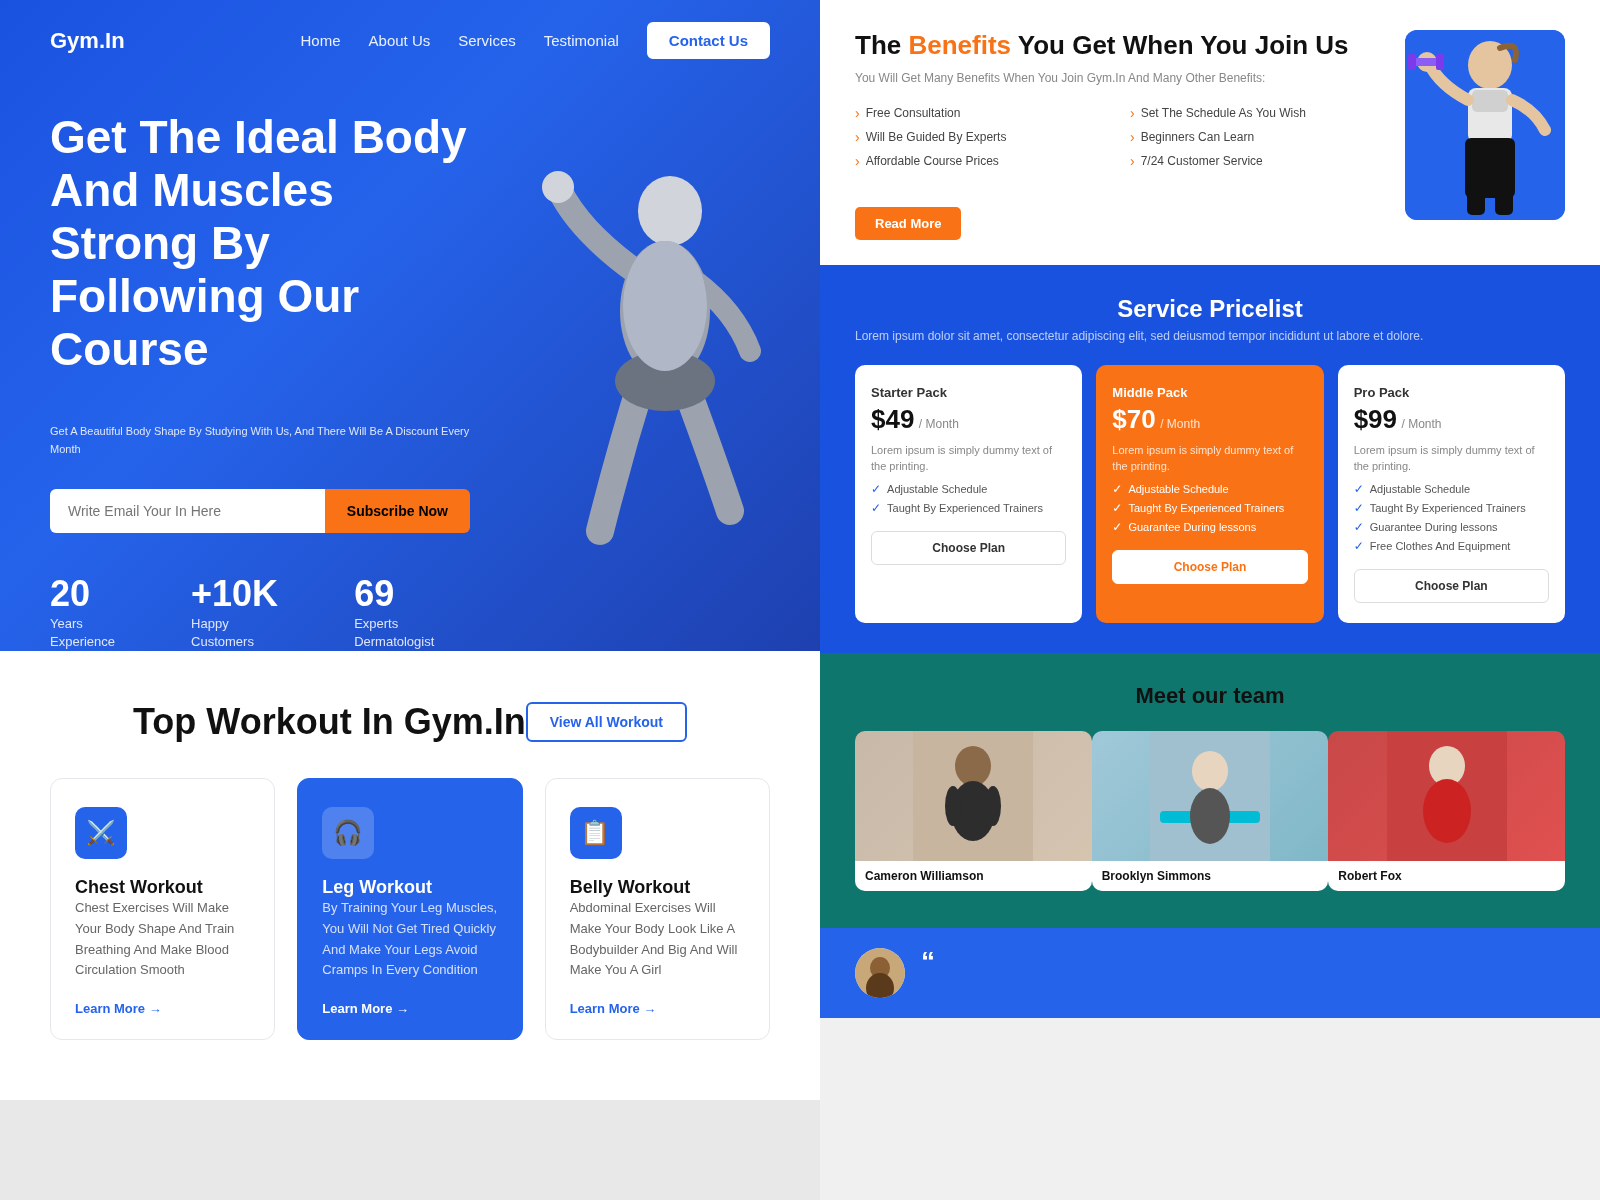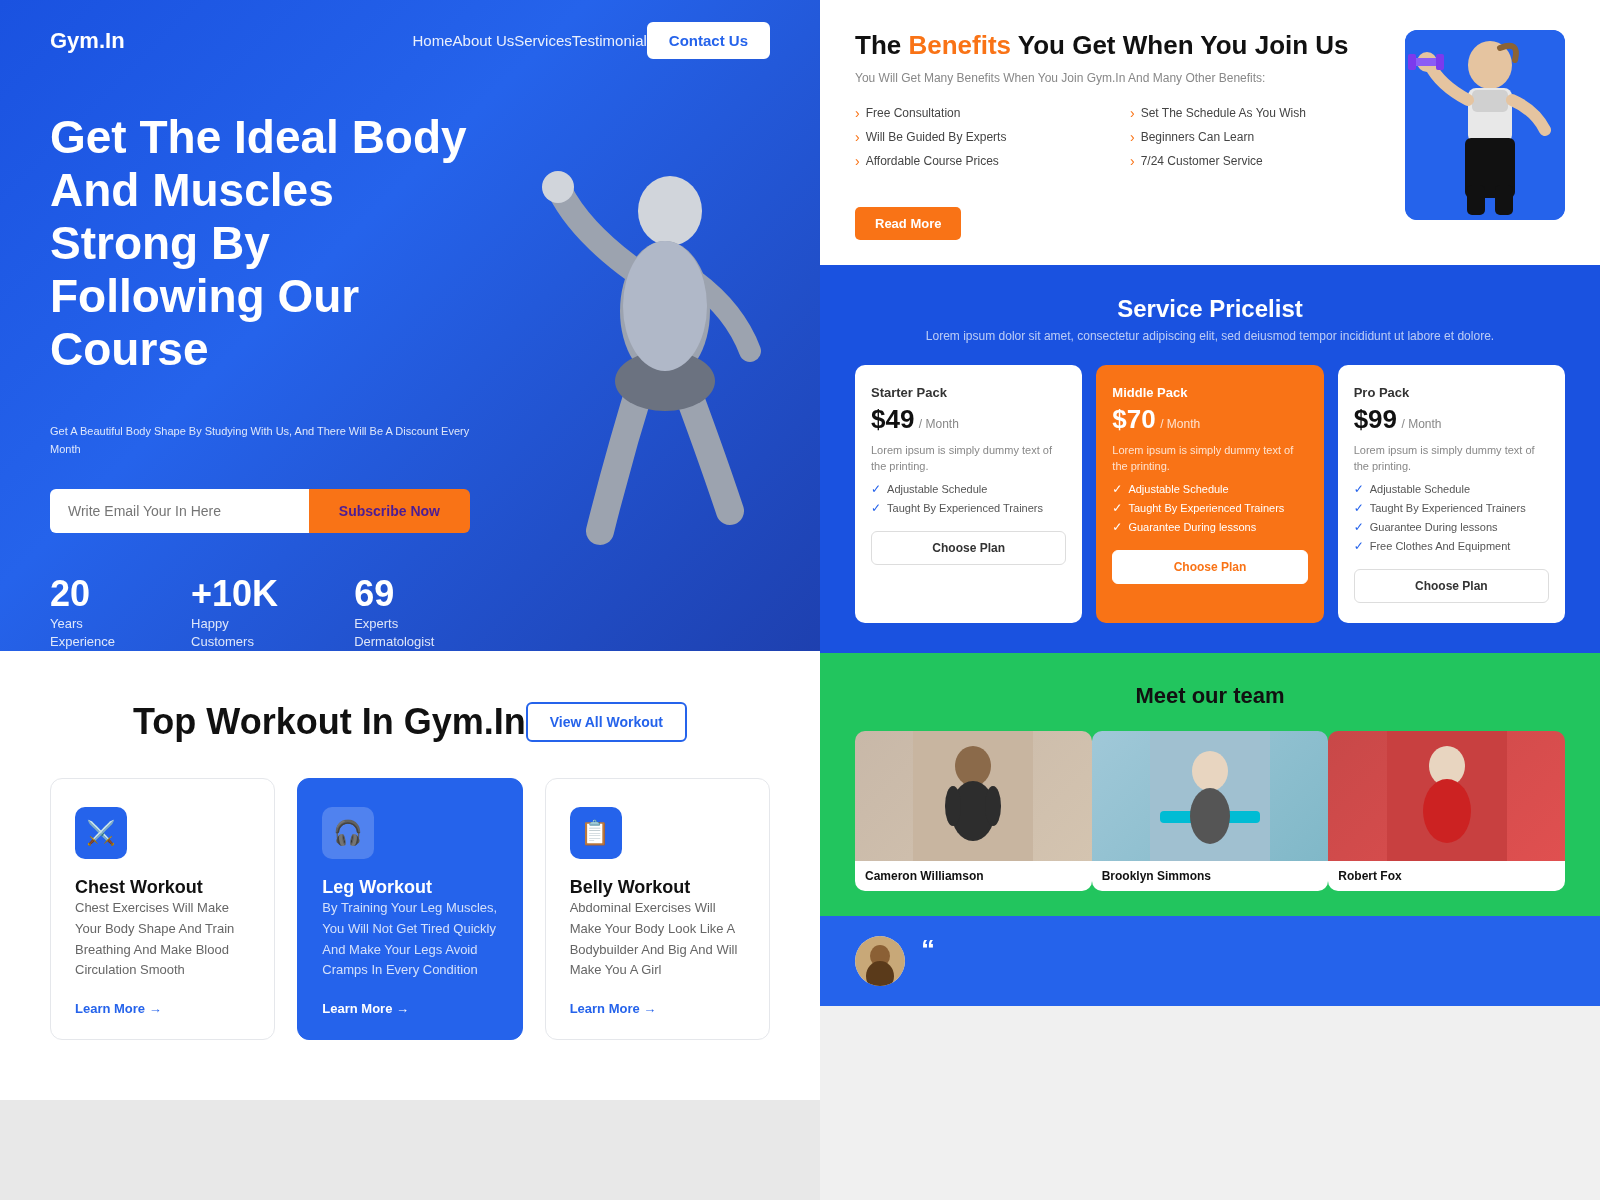--- a/index.html
+++ b/index.html
@@ -7,29 +7,29 @@
 
     .page-wrapper { display: flex; gap: 0; width: 1600px; min-height: 1200px; }
 
     
     .left-section { width: 820px; flex-shrink: 0; }
 
     
     .hero { background: linear-gradient(135deg, #1a52e0 0%, #2563eb 40%, #1e40af 100%); min-height: 570px; position: relative; overflow: hidden; padding: 0 50px; }
     .nav { display: flex; align-items: center; justify-content: space-between; padding: 22px 0; }
     .nav-logo { color: white; font-size: 22px; font-weight: 700; }
-    .nav-links { display: flex; align-items: center; }
+    .nav-links { display: flex; align-items: center; gap: 28px; }
     .nav-link { color: white; font-size: 15px; text-decoration: none; opacity: 0.9; }
     .nav-contact-btn { background: white; color: #2563eb; border: 2px solid white; border-radius: 6px; padding: 8px 20px; font-size: 15px; font-weight: 600; cursor: pointer; }
     .hero-content { padding-top: 30px; max-width: 420px; }
     .hero-title { color: white; font-size: 46px; font-weight: 800; line-height: 1.15; margin-bottom: 18px; }
     .hero-subtitle { color: rgba(255,255,255,0.85); font-size: 11px; line-height: 1.6; margin-bottom: 30px; margin-top: 48px; }
     .hero-email-form { display: flex; gap: 0; margin-bottom: 40px; }
     .hero-email-input { flex: 1; padding: 14px 18px; border: none; border-radius: 6px 0 0 6px; font-size: 14px; color: #888; outline: none; }
-    .hero-subscribe-btn { background: #f97316; color: #4c1d95; border: none; padding: 14px 30px; border-radius: 0 6px 6px 0; font-size: 14px; font-weight: 600; cursor: pointer; white-space: nowrap; }
+    .hero-subscribe-btn { background: #f97316; color: #000000; border: none; padding: 14px 22px; border-radius: 0 6px 6px 0; font-size: 14px; font-weight: 600; cursor: pointer; white-space: nowrap; }
     .hero-stats { display: flex; gap: 76px; margin-top: 14px; }
     .stat-item { color: white; }
     .stat-number { font-size: 36px; font-weight: 800; }
     .stat-label { font-size: 13px; opacity: 0.85; line-height: 1.4; }
     .hero-athlete-placeholder { position: absolute; right: 30px; bottom: 0; width: 320px; height: 520px; display: flex; align-items: flex-end; justify-content: center; }
     .athlete-svg { width: 300px; height: 500px; }
 
     
     .workout-section { background: white; padding: 50px 50px 60px; }
     .workout-header { display: flex; align-items: center; justify-content: center; margin-bottom: 35px; }
@@ -59,42 +59,42 @@
     .benefits-subtitle { font-size: 12px; color: #888; margin-bottom: 18px; line-height: 1.5; }
     .benefits-grid { display: grid; grid-template-columns: 1fr 1fr; gap: 8px 20px; margin-bottom: 16px; }
     .benefit-item { font-size: 12px; color: #444; display: flex; align-items: center; gap: 6px; }
     .benefit-check { color: #f97316; font-size: 14px; }
     .read-more-btn { background: #f97316; color: white; border: none; padding: 9px 20px; border-radius: 5px; font-size: 13px; font-weight: 600; cursor: pointer; margin-top: 22px; }
     .benefits-image { width: 160px; height: 190px; background: #2563eb; border-radius: 12px; overflow: hidden; display: flex; align-items: center; justify-content: center; flex-shrink: 0; position: relative; }
 
     
     .pricing-section { background: #1a52e0; padding: 30px 35px; }
     .pricing-title { color: white; font-size: 24px; font-weight: 700; text-align: center; margin-bottom: 6px; }
-    .pricing-subtitle { color: rgba(255,255,255,0.7); font-size: 12px; text-align: center; margin-bottom: 22px; }
+    .pricing-subtitle { color: rgba(255,255,255,0.7); font-size: 12px; text-align: left; margin-bottom: 22px; }
     .pricing-cards { display: flex; gap: 14px; }
     .price-card { flex: 1; background: white; border-radius: 10px; padding: 20px 16px; }
     .price-card.featured-price { background: #f97316; }
     .price-pack { font-size: 13px; font-weight: 600; color: #333; margin-bottom: 4px; }
     .price-card.featured-price .price-pack { color: white; }
     .price-amount { font-size: 26px; font-weight: 800; color: #111; }
     .price-card.featured-price .price-amount { color: white; }
     .price-period { font-size: 12px; color: #888; }
     .price-card.featured-price .price-period { color: rgba(255,255,255,0.8); }
     .price-desc { font-size: 11px; color: #888; margin: 8px 0; line-height: 1.4; }
     .price-card.featured-price .price-desc { color: rgba(255,255,255,0.8); }
     .price-features { list-style: none; margin-bottom: 16px; }
     .price-features li { font-size: 11px; color: #555; display: flex; align-items: center; gap: 6px; margin-bottom: 5px; }
     .price-card.featured-price .price-features li { color: white; }
     .price-check { color: #2563eb; font-size: 12px; }
     .price-card.featured-price .price-check { color: white; }
     .choose-plan-btn { width: 100%; background: white; border: 1.5px solid #ddd; color: #333; padding: 9px; border-radius: 6px; font-size: 12px; font-weight: 600; cursor: pointer; }
     .price-card.featured-price .choose-plan-btn { background: white; color: #f97316; border-color: white; }
 
     
-    .team-section { background: #22c55e; padding: 30px 35px 25px; }
+    .team-section { background: #0f766e; padding: 30px 35px 37px; }
     .team-title { font-size: 22px; font-weight: 700; color: #111; text-align: center; margin-bottom: 22px; }
     .team-cards { display: flex; }
     .team-card { flex: 1; border-radius: 10px; overflow: hidden; position: relative; }
     .team-photo { width: 100%; height: 130px; object-fit: cover; display: flex; align-items: center; justify-content: center; }
     .team-photo-yoga { background: linear-gradient(135deg, #c8b8a8, #d4c4b0); }
     .team-photo-mat { background: linear-gradient(135deg, #a0c8d8, #80b8c8); }
     .team-photo-red { background: linear-gradient(135deg, #c84848, #e05050); }
     .team-name-tag { background: white; padding: 8px 10px; font-size: 12px; font-weight: 600; color: #111; }
 
     

